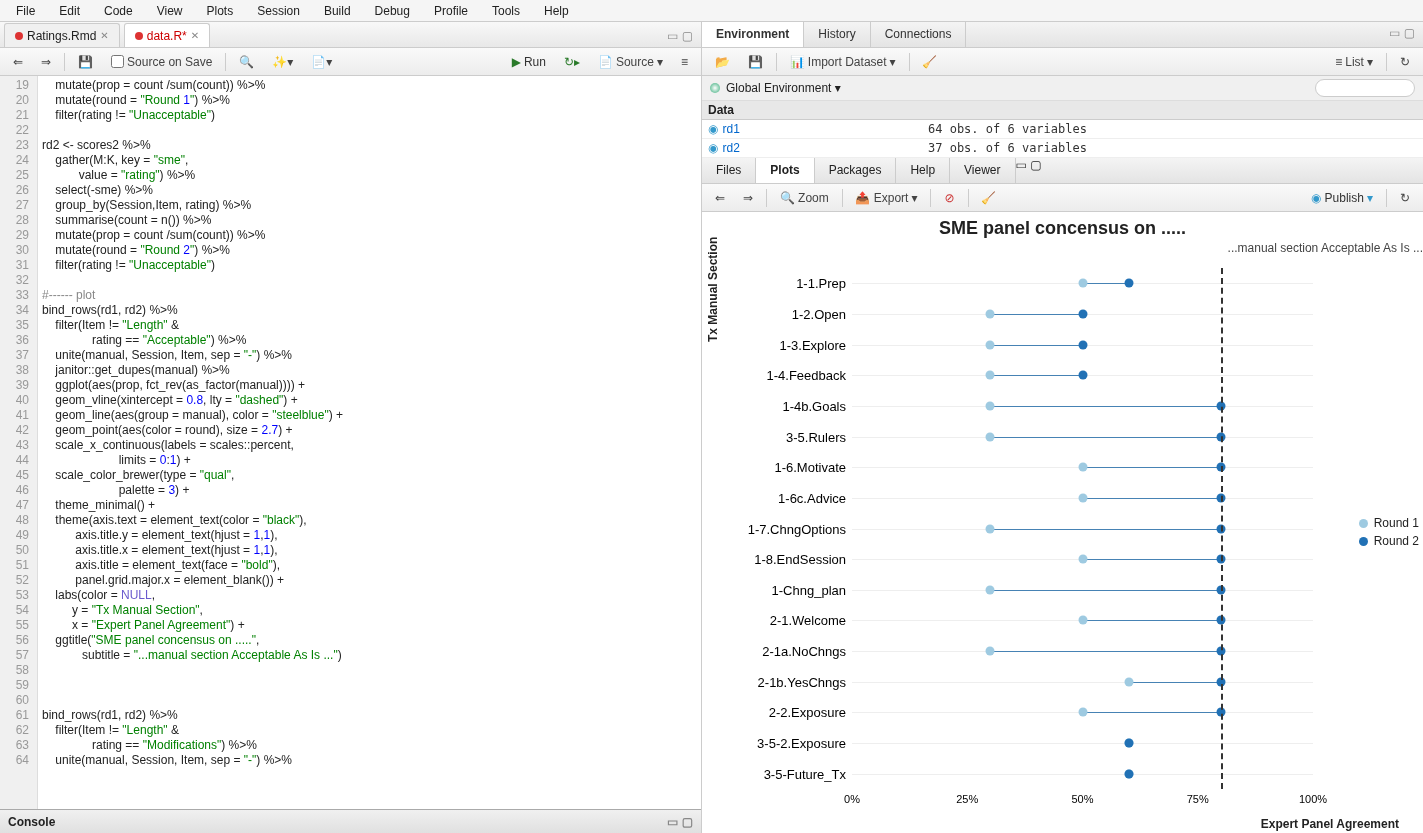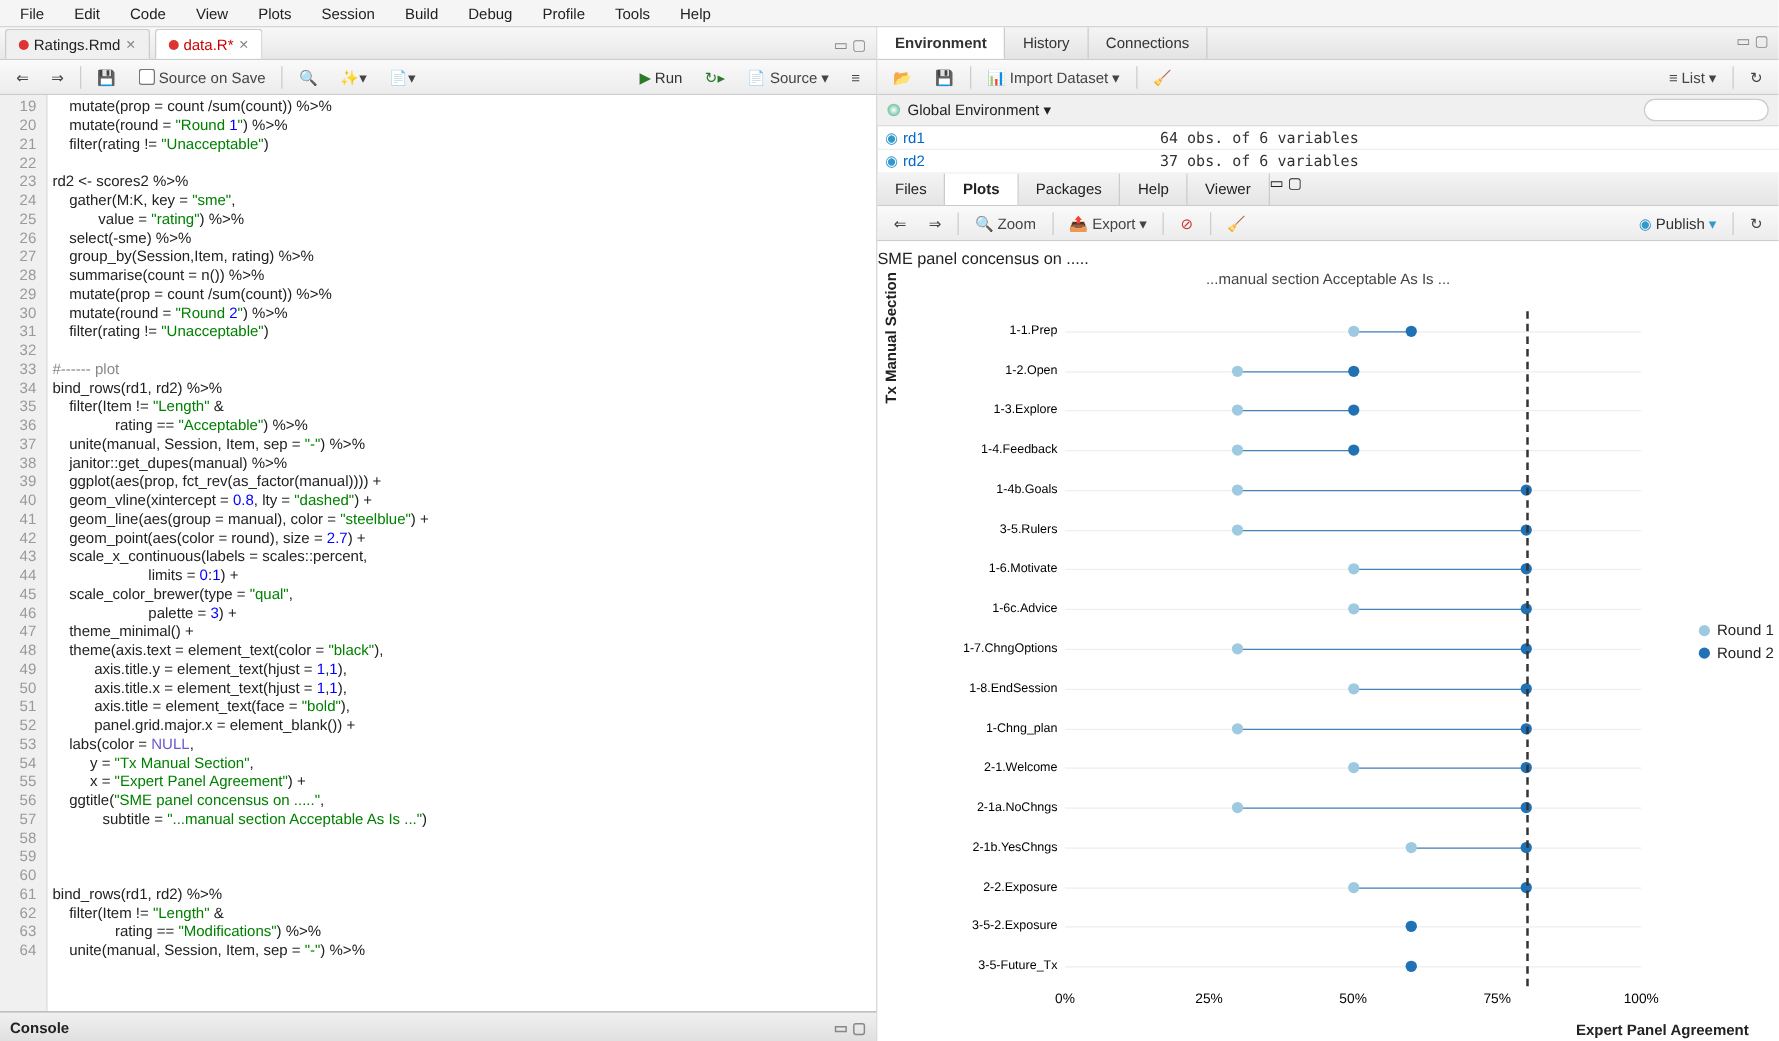--- a/index.html
+++ b/index.html
@@ -38,30 +38,30 @@
 .scope{background:#f0f0f0;padding:3px 8px;display:flex;align-items:center;gap:6px;border-bottom:1px solid #ddd}
 .data-head{background:#e8e8e8;padding:2px 6px;font-weight:bold;border-bottom:1px solid #ccc}
 .data-row{display:flex;padding:2px 6px;border-bottom:1px solid #eee}
 .data-row .nm{width:220px;color:#0066cc;display:flex;align-items:center;gap:4px}
 .data-row .desc{font-family:Consolas,monospace;color:#333}
 .plot-tabs{display:flex;background:linear-gradient(#f4f4f4,#e4e4e4);border-bottom:1px solid #ccc;height:26px}
 .plot-tabs .tab2{padding:5px 14px;border-right:1px solid #ccc}
 .plot-tabs .tab2.active{background:#fff;font-weight:bold}
 .plot-area{flex:1;position:relative;background:#fff;overflow:hidden}
 .chart{position:absolute;inset:0}
-.chart-title{font-size:13px;font-weight:normal;margin-top:6px}
-.chart-sub{text-align:center;font-size:12px;color:#444;margin-top:2px}
+.chart-title{text-align:center;font-size:18px;font-weight:bold;margin-top:6px}
+.chart-sub{text-align:right;font-size:12px;color:#444;margin-top:2px}
 .ylab{position:absolute;left:4px;top:130px;transform:rotate(-90deg);transform-origin:left top;font-weight:bold;font-size:12px}
 .xlab{position:absolute;bottom:2px;right:24px;font-weight:bold;font-size:12px}
 .plot-body{position:absolute;left:150px;top:56px;right:110px;bottom:44px}
 .hgrid{position:absolute;left:0;right:0;border-top:1px solid #eee}
 .vline{position:absolute;top:0;bottom:0;border-left:2px dashed #333}
 .xaxis{position:absolute;left:150px;right:110px;bottom:24px;height:16px}
 .xtick{position:absolute;transform:translateX(-50%);font-size:11px;color:#000}
-.rowlab{position:absolute;right:100%;margin-right:6px;transform:translateY(-50%);white-space:nowrap;font-size:10px;color:#000}
+.rowlab{position:absolute;right:100%;margin-right:6px;transform:translateY(-50%);white-space:nowrap;font-size:13px;color:#000}
 .conn{position:absolute;height:1px;background:#4682b4}
 .pt{position:absolute;width:9px;height:9px;border-radius:50%;transform:translate(-50%,-50%)}
 .pt.r1{background:#9ecae1}
 .pt.r2{background:#2171b5}
 .legend{position:absolute;right:4px;top:300px}
 .legend div{display:flex;align-items:center;gap:6px;margin:4px 0;font-size:11px}
 .legend .dot{width:9px;height:9px;border-radius:50%}
 .icon-circle{width:10px;height:10px;border-radius:50%;display:inline-block}
 .arrow{font-family:Arial}
 .search-env{margin-left:auto;border:1px solid #ccc;border-radius:10px;padding:1px 8px 1px 20px;background:#fff;width:100px;position:relative}
@@ -193,20 +193,21 @@
       <span class="tbtn">≡ <span>List</span> ▾</span>
       <span class="sep"></span>
       <span class="tbtn">↻</span>
     </div>
     <div class="scope">
       <span class="icon-circle" style="background:radial-gradient(#fff,#3a7)"></span>
       <span><span>Global Environment</span> ▾</span>
       <input class="search-env" style="">
     </div>
     <div class="env-body">
+      <div class="data-head">Data</div>
       <div id="envrows">
           <div class="data-row">
             <span class="nm"><span style="color:#39c">◉</span> rd1</span>
             <span class="desc">64 obs. of 6 variables</span>
           </div>
           <div class="data-row">
             <span class="nm"><span style="color:#39c">◉</span> rd2</span>
             <span class="desc">37 obs. of 6 variables</span>
           </div>
         </div>

